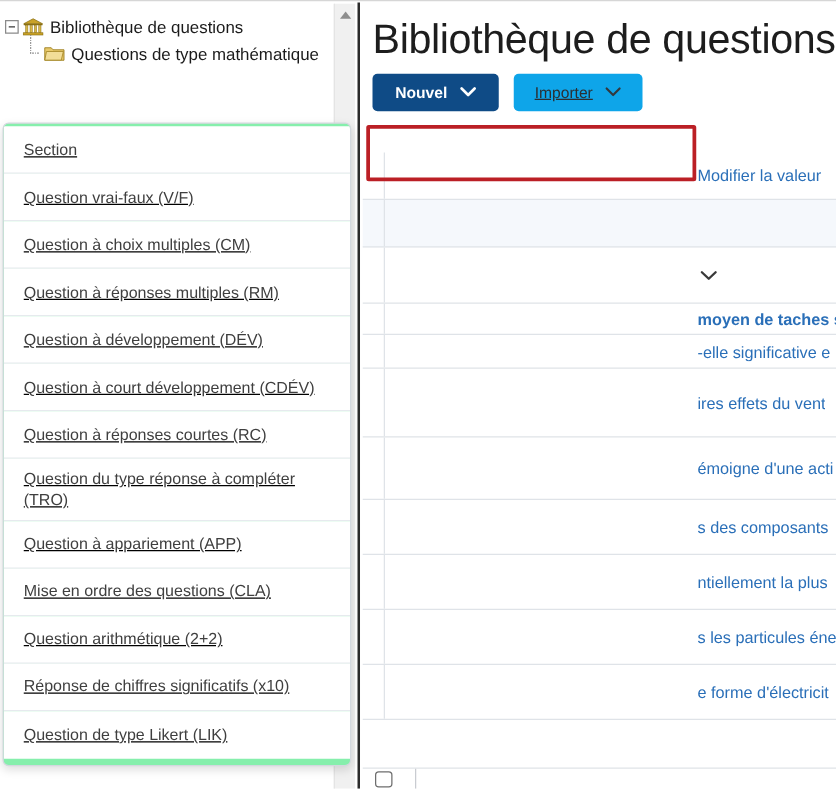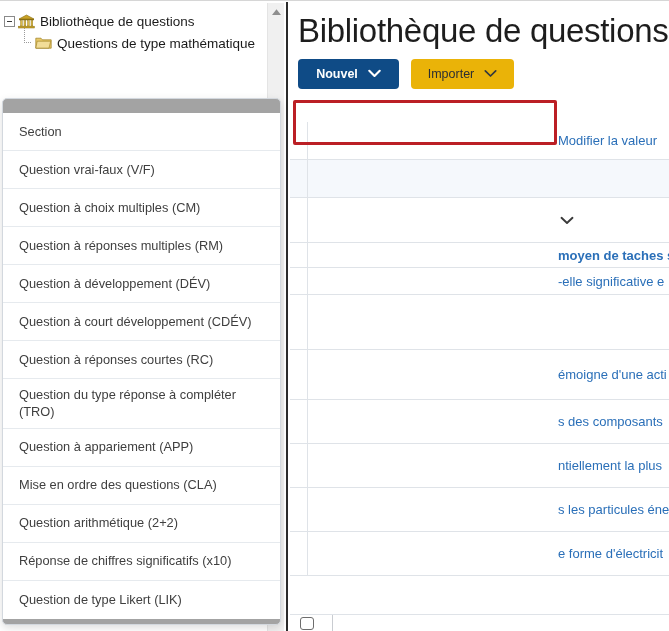--- a/index.html
+++ b/index.html
@@ -143,23 +143,24 @@
     white-space: nowrap;
     font-family: "Liberation Sans", sans-serif;
   }
   .btn-primary {
     background: #0f4b86;
     color: #ffffff;
     font-weight: bold;
     min-width: 101px;
   }
   .btn-secondary {
-    background: #eab308;
+    background: #0ea5e9;
     color: #2b2f33;
     min-width: 103px;
+    text-decoration: underline;
   }
   .chev { display:inline-block; }
 
   
   #bg-table {
     position: absolute;
     left: 0; top: 120px;
     width: 379px;
     font-size: 13px;
     color: #2a6fb8;
@@ -214,27 +215,28 @@
     color: #2a6fb8;
     white-space: nowrap;
     overflow: hidden;
   }
 
   
   #dropdown {
     position: absolute;
     left: 2px; top: 97px;
     width: 279px;
-    background: #a3a3a3;
+    background: #86efac;
     border: 1px solid #d3d8de;
     border-radius: 5px;
     box-shadow: 0 3px 8px rgba(0,0,0,0.13);
     z-index: 20;
     overflow: hidden;
-    padding: 14px 0 5px 0;
+    padding: 2px 0 5px 0;
+    text-decoration: underline;
   }
   .menu-item {
     display: flex;
     align-items: center;
     min-height: 38px;
     padding: 7px 14px 7px 16px;
     font-size: 12.8px;
     color: #3f3f3f;
     border-bottom: 1px solid #e6eaee;
     line-height: 1.35;
@@ -343,20 +345,21 @@
         <div class="bg-row" style="height: 25px; font-weight: bold;">
           <span class="bg-cellline"></span>
           <a class="bg-link" href="#">moyen de taches so</a>
         </div>
         <div class="bg-row" style="height: 27px; text-align: right;">
           <span class="bg-cellline"></span>
           <a class="bg-link" href="#">-elle significative e</a>
         </div>
         <div class="bg-row" style="height: 55px;">
           <span class="bg-cellline"></span>
+          <a class="bg-link" href="#">ires effets du vent</a>
         </div>
         <div class="bg-row" style="height: 50px; text-align: center;">
           <span class="bg-cellline"></span>
           <a class="bg-link" href="#">émoigne d'une acti</a>
         </div>
         <div class="bg-row" style="height: 44px;">
           <span class="bg-cellline"></span>
           <a class="bg-link" href="#">s des composants</a>
         </div>
         <div class="bg-row" style="height: 44px;">

